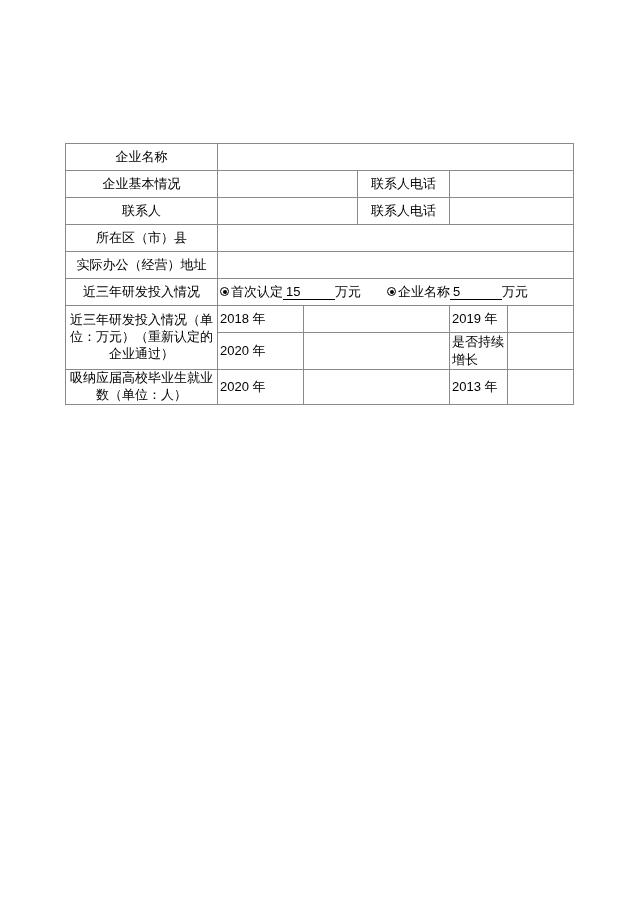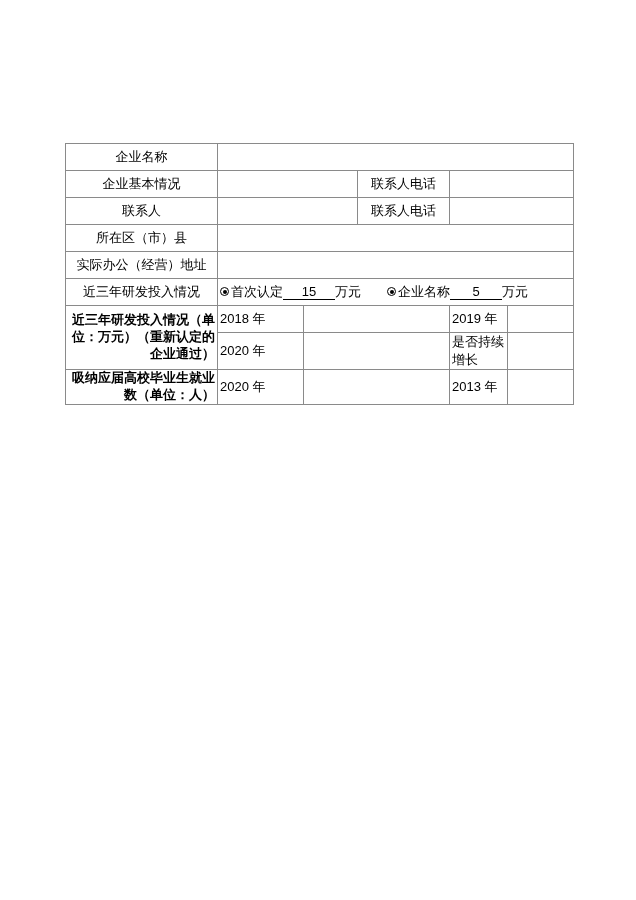--- a/index.html
+++ b/index.html
@@ -45,23 +45,22 @@
     font-size: 13px;
     padding: 0 2px;
     vertical-align: middle;
     font-family: "Liberation Sans", "DejaVu Sans", sans-serif;
   }
   .lbl {
     text-align: center;
     line-height: 1.25;
   }
   .lbl-wide {
-    text-align: right;
+    text-align: center;
     line-height: 1.3;
-    font-weight: bold;
   }
   .blank {
     background: #ffffff;
   }
   .award-cell {
     padding-left: 8px;
     font-size: 10.5px;
     white-space: nowrap;
   }
   .radio {
@@ -81,21 +80,20 @@
     left: 1.5px;
     top: 1.5px;
     width: 4px;
     height: 4px;
     background: #000;
     border-radius: 50%;
   }
   .ul {
     display: inline-block;
     border-bottom: 1px solid #000;
-    text-align: center;
     min-width: 46px;
     padding: 0 3px;
   }
   .gap {
     display: inline-block;
     width: 26px;
   }
   .yr {
     text-align: left;
     font-size: 10.5px;

